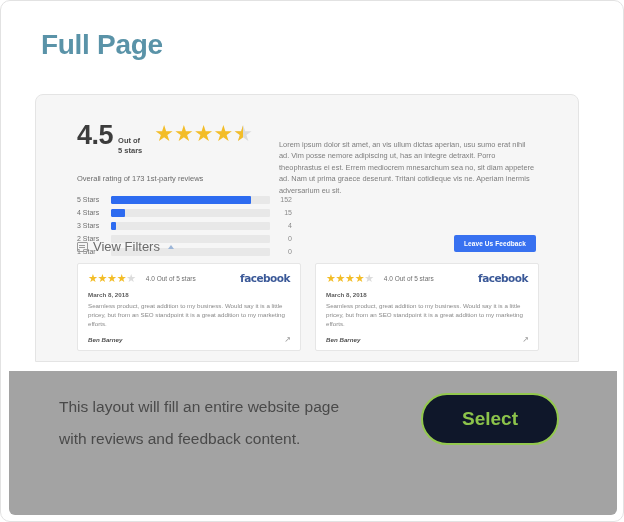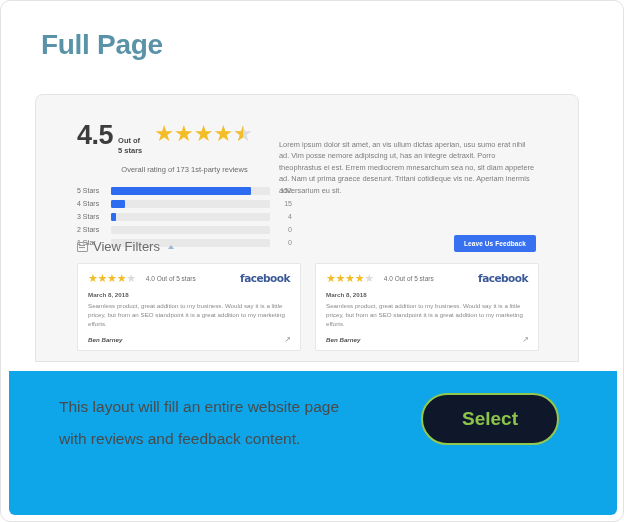--- a/index.html
+++ b/index.html
@@ -94,24 +94,23 @@
   .score-stars .half::before {
     content: "\2605";
     position: absolute;
     left: 0;
     top: 0;
     width: 52%;
     overflow: hidden;
     color: #f3bd28;
   }
   .overall-text {
-    margin-top: 10px;
+    margin-top: 19px;
     font-size: 7.5px;
     color: #6b6b6b;
-    text-align: center;
   }
 
   
   .bars {
     margin-top: 11px;
   }
   .bar-row {
     display: flex;
     align-items: center;
     height: 11.5px;
@@ -278,21 +277,21 @@
     line-height: 8px;
   }
 
   
   .overlay {
     position: absolute;
     left: 8px;
     top: 370px;
     width: 608px;
     height: 144px;
-    background: #0ea5e9;
+    background: #a3a3a3;
     border-radius: 0 0 6px 6px;
     box-sizing: border-box;
   }
   .overlay-desc {
     position: absolute;
     left: 50px;
     top: 20px;
     width: 305px;
     font-size: 15.5px;
     line-height: 32px;

